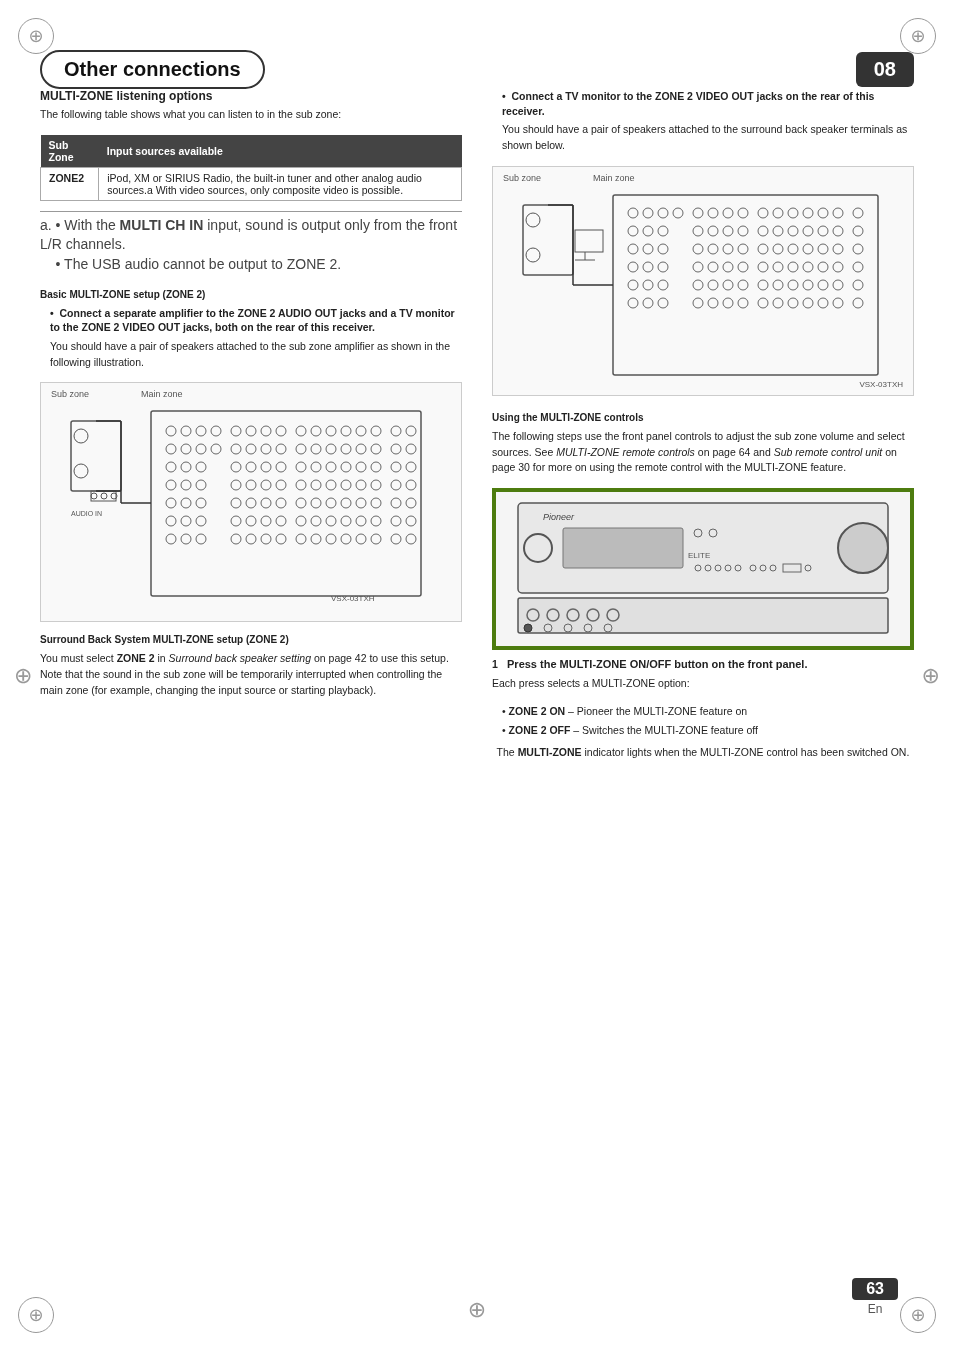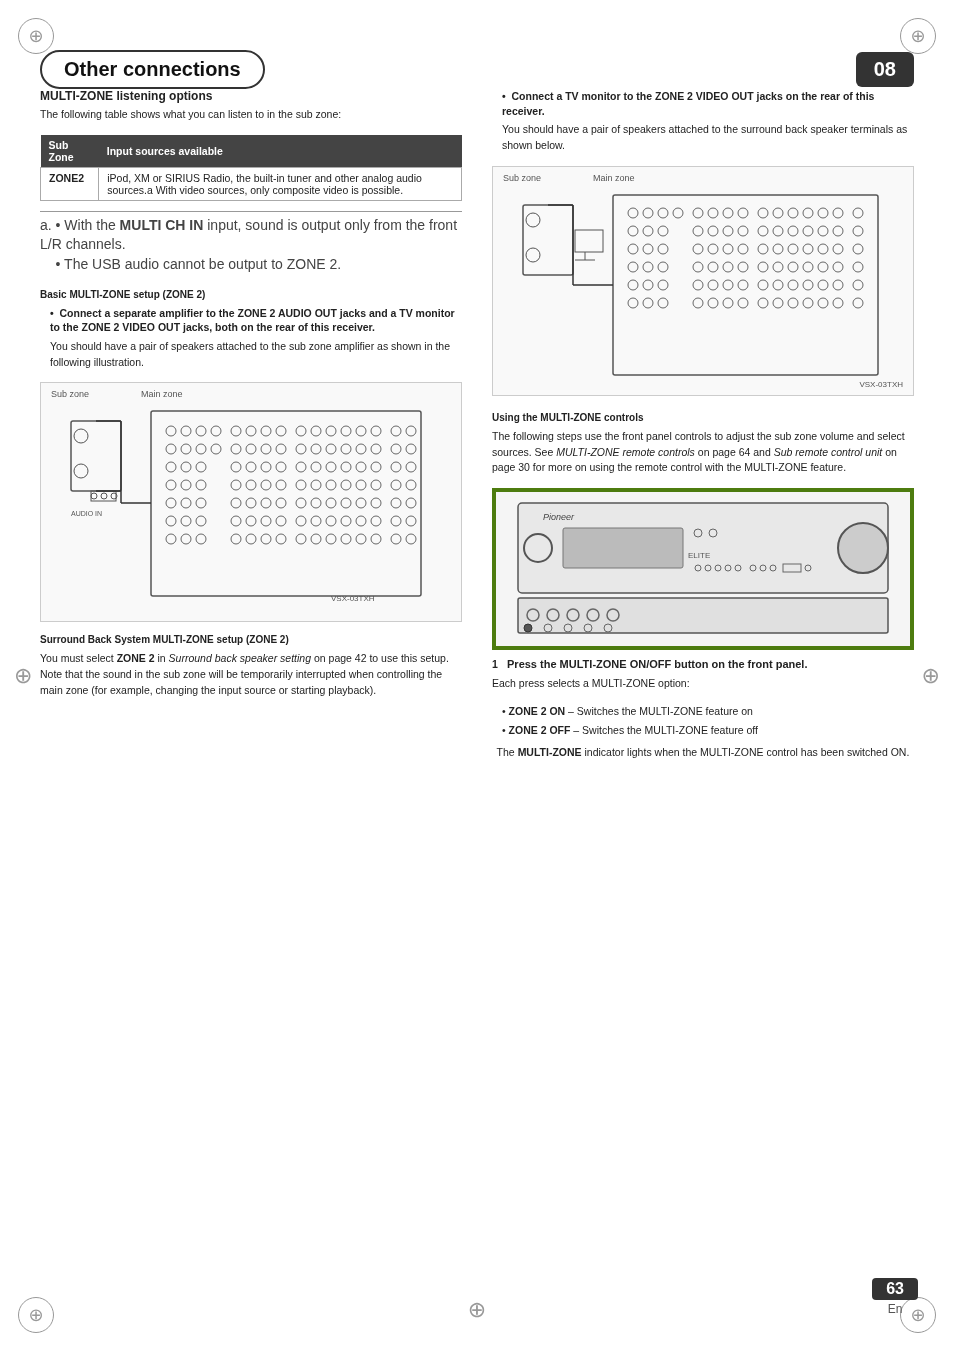--- a/index.html
+++ b/index.html
@@ -163,21 +163,21 @@
 
     .step-num {
       font-weight: bold;
       font-size: 10.5px;
     }
 
     
     .page-num-box {
       position: absolute;
       bottom: 35px;
-      right: 36px;
+      right: 56px;
       display: flex;
       flex-direction: column;
       align-items: center;
     }
 
     .page-num {
       background: #333;
       color: #fff;
       font-size: 16px;
       font-weight: bold;
@@ -594,21 +594,21 @@
       </div>
 
       <div style="margin-top:8px; margin-bottom:6px;">
         <span class="step-num">1</span>
         &nbsp;&nbsp;<strong>Press the MULTI-ZONE ON/OFF button on the front panel.</strong>
       </div>
       <div class="section-body">Each press selects a MULTI-ZONE option:</div>
 
       <div class="bullet-item">
         • <strong>ZONE 2 ON</strong>
-        <span>– Switches the MULTI-ZONE feature on</span>
+        <span>– Pioneer the MULTI-ZONE feature on</span>
       </div>
       <div class="bullet-item">
         • <strong>ZONE 2 OFF</strong>
         <span>– Switches the MULTI-ZONE feature off</span>
       </div>
 
       <div class="section-body" style="margin-top:8px;text-align:center;">
         The <strong>MULTI-ZONE</strong> indicator lights when the MULTI-ZONE control has been switched ON.
       </div>
 

